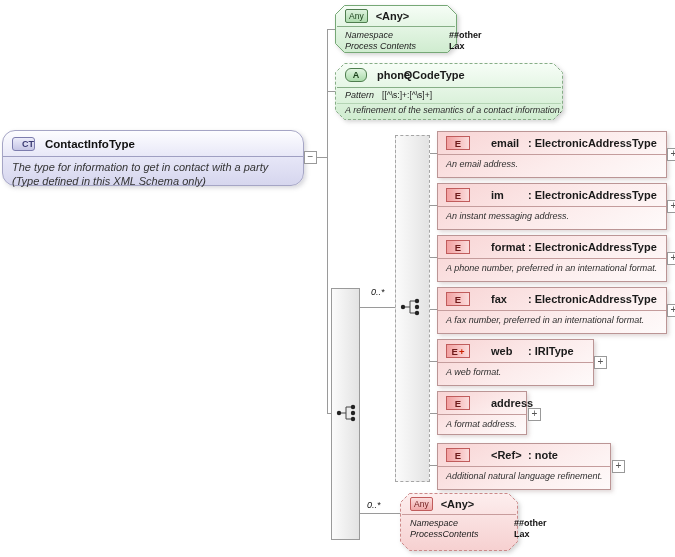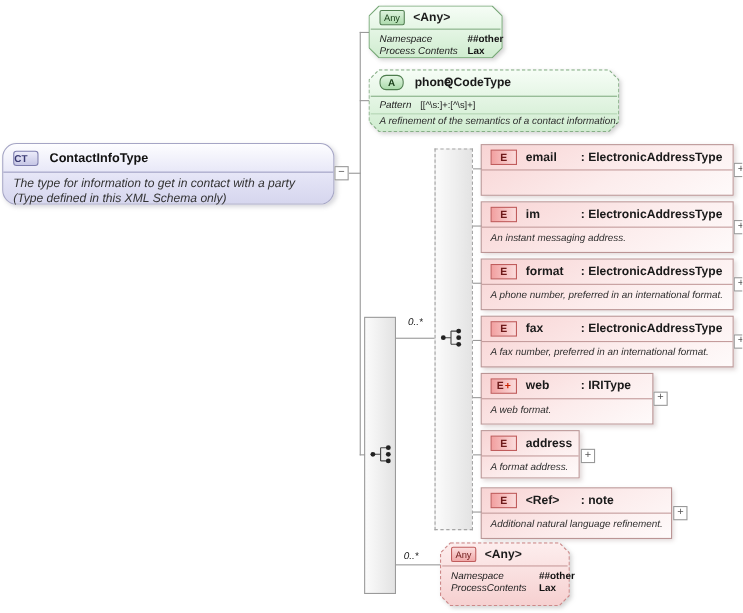--- a/index.html
+++ b/index.html
@@ -7,21 +7,21 @@
           font-family:"Liberation Sans","DejaVu Sans",sans-serif;color:#1a1a1a;}
   .hline,.vline{position:absolute;background:#9a9a9a;}
   .hline{height:1px;} .vline{width:1px;}
 
   
   .ctbox{position:absolute;left:2px;top:130px;width:300px;height:54px;border:1px solid #a5a5c5;
          border-radius:13px;background:linear-gradient(180deg,#fdfdff 0%,#e4e4f6 55%,#d6d6ee 100%);
          box-shadow:2px 2px 4px rgba(100,100,120,.25);}
   .ctbox .titlerow{position:relative;display:flex;align-items:center;height:25px;padding-left:9px;
          border-bottom:1px solid #9f9fc2;}
-  .ct-badge{display:inline-block;width:21px;height:12px;line-height:12px;text-align:left;
+  .ct-badge{display:inline-block;width:21px;height:12px;line-height:12px;text-align:right;
          font-size:9px;font-weight:bold;color:#3a3a72;border:1px solid #7d7dae;border-radius:3px;
          background:linear-gradient(180deg,#ececfa,#c6c6e6);}
   .ct-name{margin-left:10px;font-weight:bold;font-size:11.5px;color:#111;}
   .ctbox .desc{padding:3px 10px 0 9px;font-style:italic;font-size:11px;line-height:1.3;color:#333;}
 
   .toggle{position:absolute;left:304px;top:151px;width:11px;height:11px;background:#fff;
           border:1px solid #999;color:#555;font-size:10px;line-height:10px;text-align:center;}
 
   
   .chambox{position:absolute;}
@@ -30,21 +30,21 @@
   .any-titlerow{position:relative;display:flex;align-items:center;height:21px;padding-left:10px;}
   .any-badge{display:inline-block;padding:0 3px;height:12px;line-height:12px;font-size:8.5px;
          color:#1c421c;border:1px solid #4e7d4e;border-radius:2px;
          background:linear-gradient(180deg,#ddf2dd,#aedcae);}
   .any-name{margin-left:8px;font-weight:bold;font-size:11px;}
   .sep-green{position:absolute;left:2px;right:2px;border-top:1px solid #86ae86;}
   .sep-pink{position:absolute;left:2px;right:2px;border-top:1px solid #c89c9c;}
   .kvrows{position:absolute;left:10px;top:25px;right:6px;font-size:9px;line-height:11px;}
   .kvrow{position:relative;}
   .kvlabel{font-style:italic;color:#222;}
-  .kvvalue{position:absolute;left:80px;top:0;font-weight:bold;color:#111;}
+  .kvvalue{position:absolute;left:104px;top:0;font-weight:bold;color:#111;}
 
   .a-badge{display:inline-block;width:20px;height:12px;line-height:12px;text-align:center;font-size:9px;
          font-weight:bold;color:#1c421c;border:1px solid #4e7d4e;border-radius:6px;
          background:linear-gradient(180deg,#e2f5e2,#abdbab);}
   .role-name{margin-left:10px;font-weight:bold;font-size:11px;}
   .role-type{position:absolute;left:62px;font-weight:bold;font-size:11px;white-space:nowrap;}
   .patrow{position:absolute;left:10px;top:27px;font-size:9px;}
   .patlabel{font-style:italic;color:#222;text-align:center;}
   .patvalue{margin-left:8px;font-size:8.5px;color:#222;}
   .role-desc{position:absolute;left:10px;top:42px;right:6px;font-style:italic;font-size:9px;color:#2e2e2e;white-space:nowrap;}
@@ -59,21 +59,21 @@
   
   .elembox{position:absolute;left:437px;border:1px solid #bb9595;
          background:linear-gradient(150deg,#f8d4d4 0%,#fcecec 55%,#fefafa 100%);
          box-shadow:2px 2px 4px rgba(130,100,100,.25);}
   .elembox .titlerow{position:relative;display:flex;align-items:center;height:22px;padding-left:8px;
          border-bottom:1px solid #c49c9c;}
   .e-badge{display:inline-flex;align-items:center;justify-content:center;min-width:22px;height:12px;
          font-size:9.5px;font-weight:bold;color:#6e1a1a;border:1px solid #c05c5c;
          background:linear-gradient(90deg,#f2a0a0,#fbdcdc);}
   .e-badge .plus{color:#cc2200;font-weight:bold;margin-left:1px;}
-  .e-name{margin-left:8px;font-weight:bold;font-size:11px;white-space:nowrap;}
+  .e-name{margin-left:21px;font-weight:bold;font-size:11px;white-space:nowrap;}
   .e-type{position:absolute;left:90px;font-weight:bold;font-size:11px;white-space:nowrap;}
   .elembox .desc{padding:4px 8px 0 8px;font-style:italic;font-size:9px;color:#2e2e2e;white-space:nowrap;}
 
   .plusicon{position:absolute;width:11px;height:11px;background:#fff;border:1px solid #999;
          color:#555;font-size:10px;line-height:10px;text-align:center;}
 </style>
 </head>
 <body>
 
 <svg width="0" height="0" style="position:absolute">
@@ -179,20 +179,21 @@
   <div class="card" style="left:367px;top:500px;">0..*</div>
 
   <div class="elembox" style="top:131px;width:228px;height:45px;">
     <div class="titlerow">
       <span class="e-badge">
           <span>E</span>
         </span>
       <span class="e-name">email</span>
       <span class="e-type">: ElectronicAddressType</span>
     </div>
+    <div class="desc">An email address.</div>
   </div>
   <div class="plusicon" style="left:667px;top:148px;">+</div>
 
   <div class="elembox" style="top:183px;width:228px;height:45px;">
     <div class="titlerow">
       <span class="e-badge">
           <span>E</span>
         </span>
       <span class="e-name">im</span>
       <span class="e-type">: ElectronicAddressType</span>

